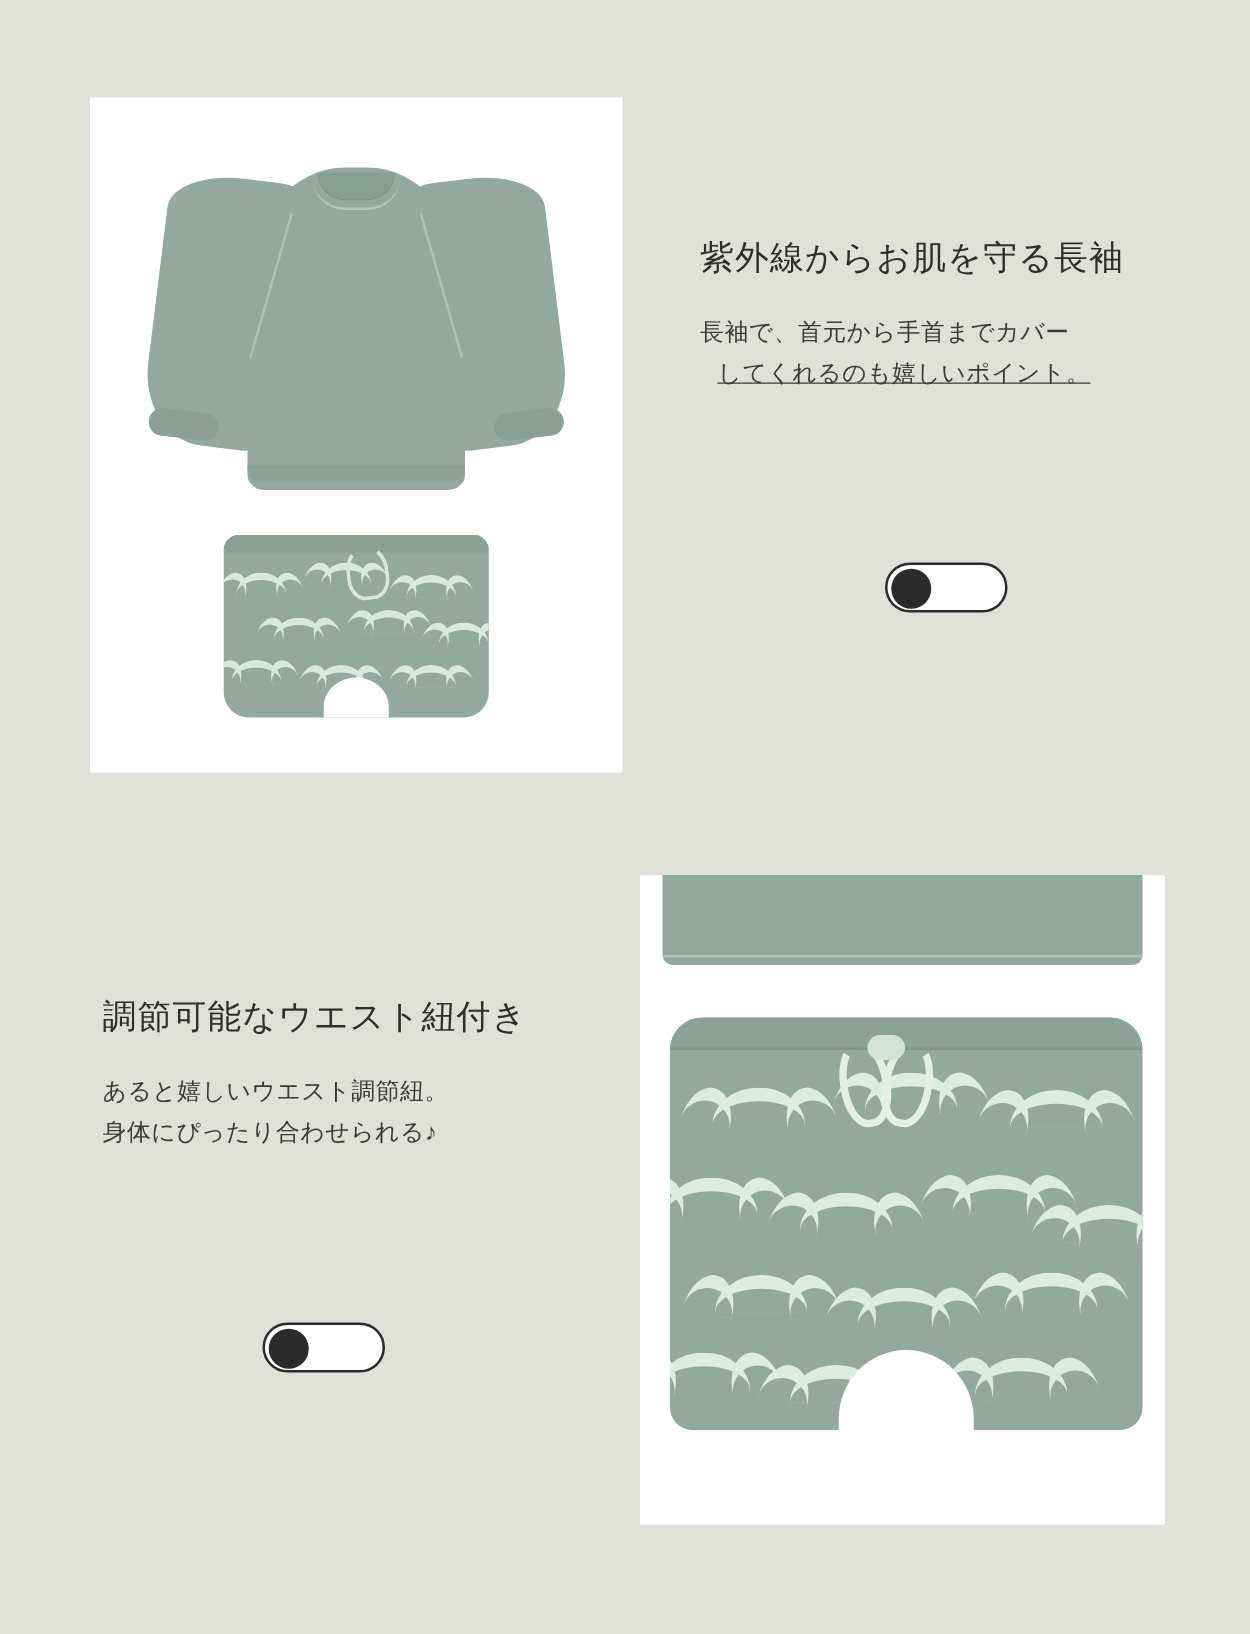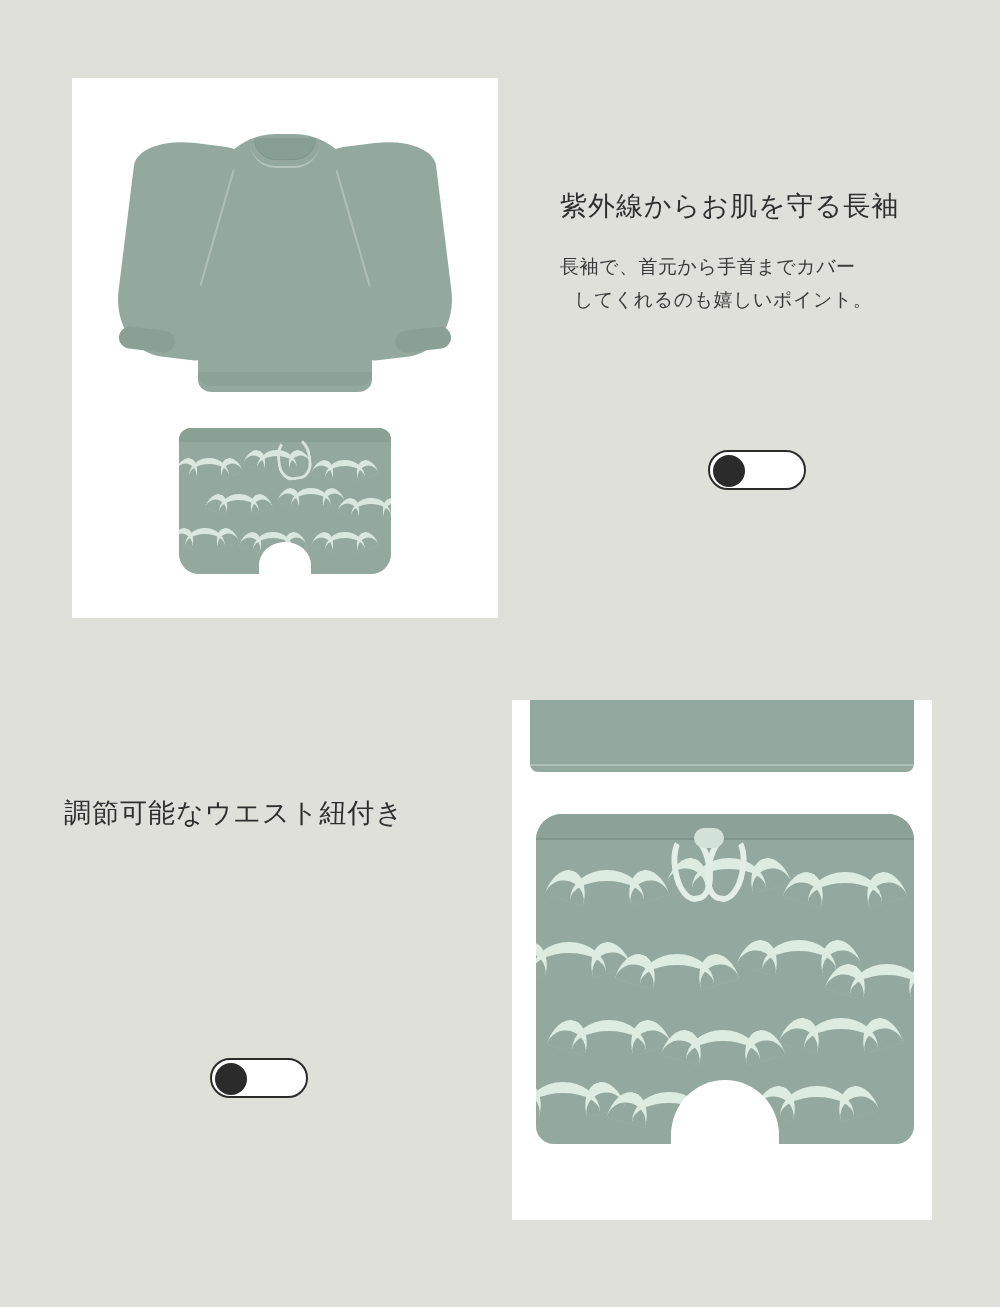--- a/index.html
+++ b/index.html
@@ -175,21 +175,21 @@
 
   
   .text-block-1 {
     position: absolute;
     left: 560px;
     top: 188px;
     width: 400px;
   }
   .text-block-2 {
     position: absolute;
-    left: 64px;
+    left: 82px;
     top: 795px;
     width: 400px;
   }
   .heading {
     font-size: 27px;
     letter-spacing: 1px;
     color: #2e2e2e;
     font-weight: 400;
     line-height: 1.4;
     white-space: nowrap;
@@ -357,30 +357,34 @@
       <div class="gull" style="left:146px; top:104px;"></div>
       <div class="tie"></div>
       <div class="crotch"></div>
     </div>
   </div>
 
   <div class="text-block-1">
     <div class="heading">紫外線からお肌を守る長袖</div>
     <div class="body-text">
       <div>長袖で、首元から手首までカバー</div>
-      <div style="margin-left:14px;">してくれるのも嬉しいポイント。</div>
+      <div style="margin-left:14px;text-decoration:underline;">してくれるのも嬉しいポイント。</div>
     </div>
   </div>
 
   <div class="toggle toggle-1">
     <div class="knob"></div>
   </div>
 
   <div class="text-block-2">
     <div class="heading">調節可能なウエスト紐付き</div>
+    <div class="body-text">
+      <div>あると嬉しいウエスト調節紐。</div>
+      <div>身体にぴったり合わせられる♪</div>
+    </div>
   </div>
 
   <div class="toggle toggle-2">
     <div class="knob"></div>
   </div>
 
   <div class="photo-card-2">
     <div class="top-strip"></div>
 
     <div class="shorts-big">

